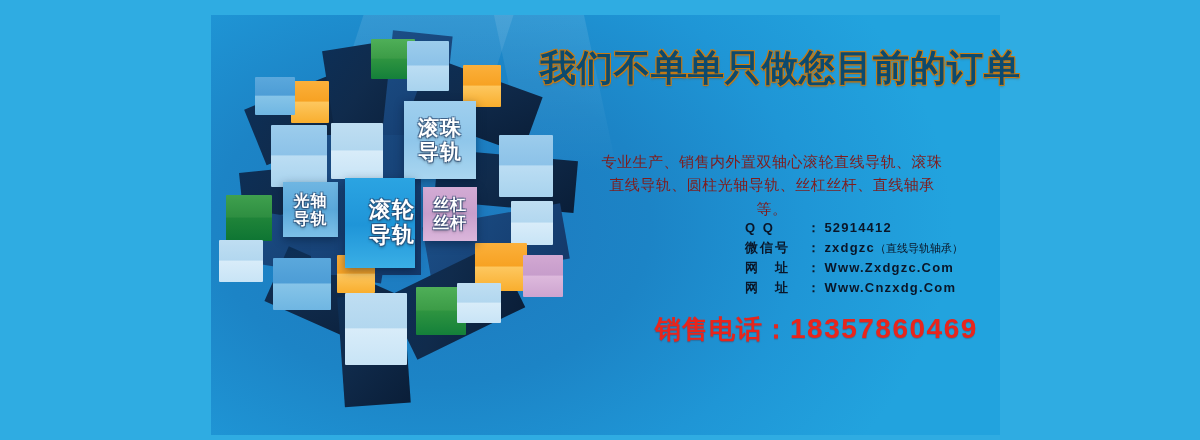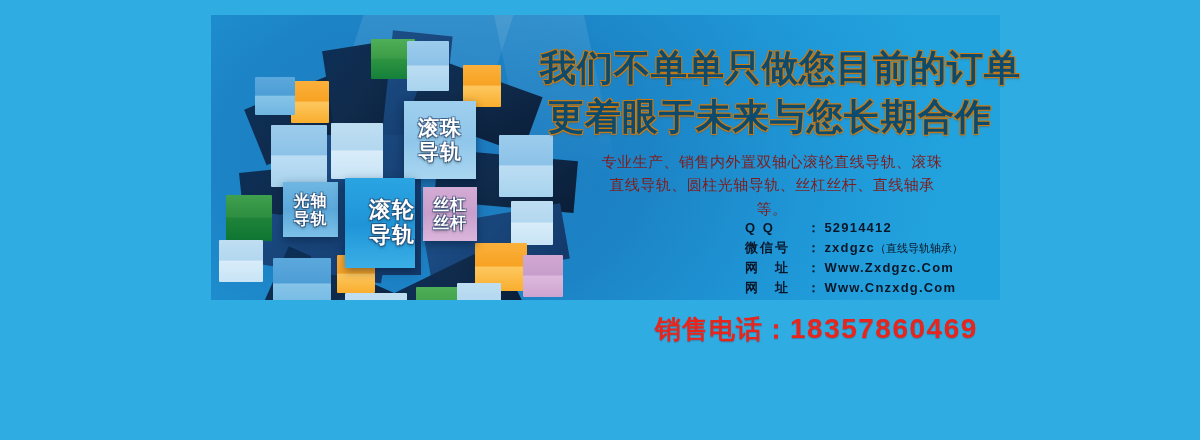--- a/index.html
+++ b/index.html
@@ -18,21 +18,21 @@
     overflow: hidden;
     background: #2FACE2;
   }
 
   
   #panel {
     position: absolute;
     left: 211px;
     top: 15px;
     width: 789px;
-    height: 285px;
+    height: 420px;
     overflow: hidden;
     background:
       radial-gradient(ellipse 520px 380px at 28% 50%, #1E78BE 0%, #1C84C6 42%, #1F96D6 72%, #22A3DE 100%),
       linear-gradient(100deg, #1C82C4 0%, #2098D6 55%, #25A7E0 100%);
   }
 
   
   .sweep {
     position: absolute;
     background: linear-gradient(180deg, rgba(255,255,255,.10), rgba(255,255,255,0));
@@ -292,21 +292,20 @@
         <span class="ln">滚轮</span>
         <span class="ln">导轨</span>
       </div>
 
     </div>
   </div>
 
   <div id="content">
 
     <div class="headline" id="headline-1">我们不单单只做您目前的订单</div>
-    <div class="headline" id="headline-2">更着眼于未来与您长期合作</div>
 
     <div id="description">专业生产、销售内外置双轴心滚轮直线导轨、滚珠直线导轨、圆柱光轴导轨、丝杠丝杆、直线轴承等。</div>
 
     <div id="contact">
 
       <div class="c-row">
         <span class="c-key">Q  Q</span>
         <span class="c-colon">：</span>
         <span class="c-val">52914412</span>
       </div>

